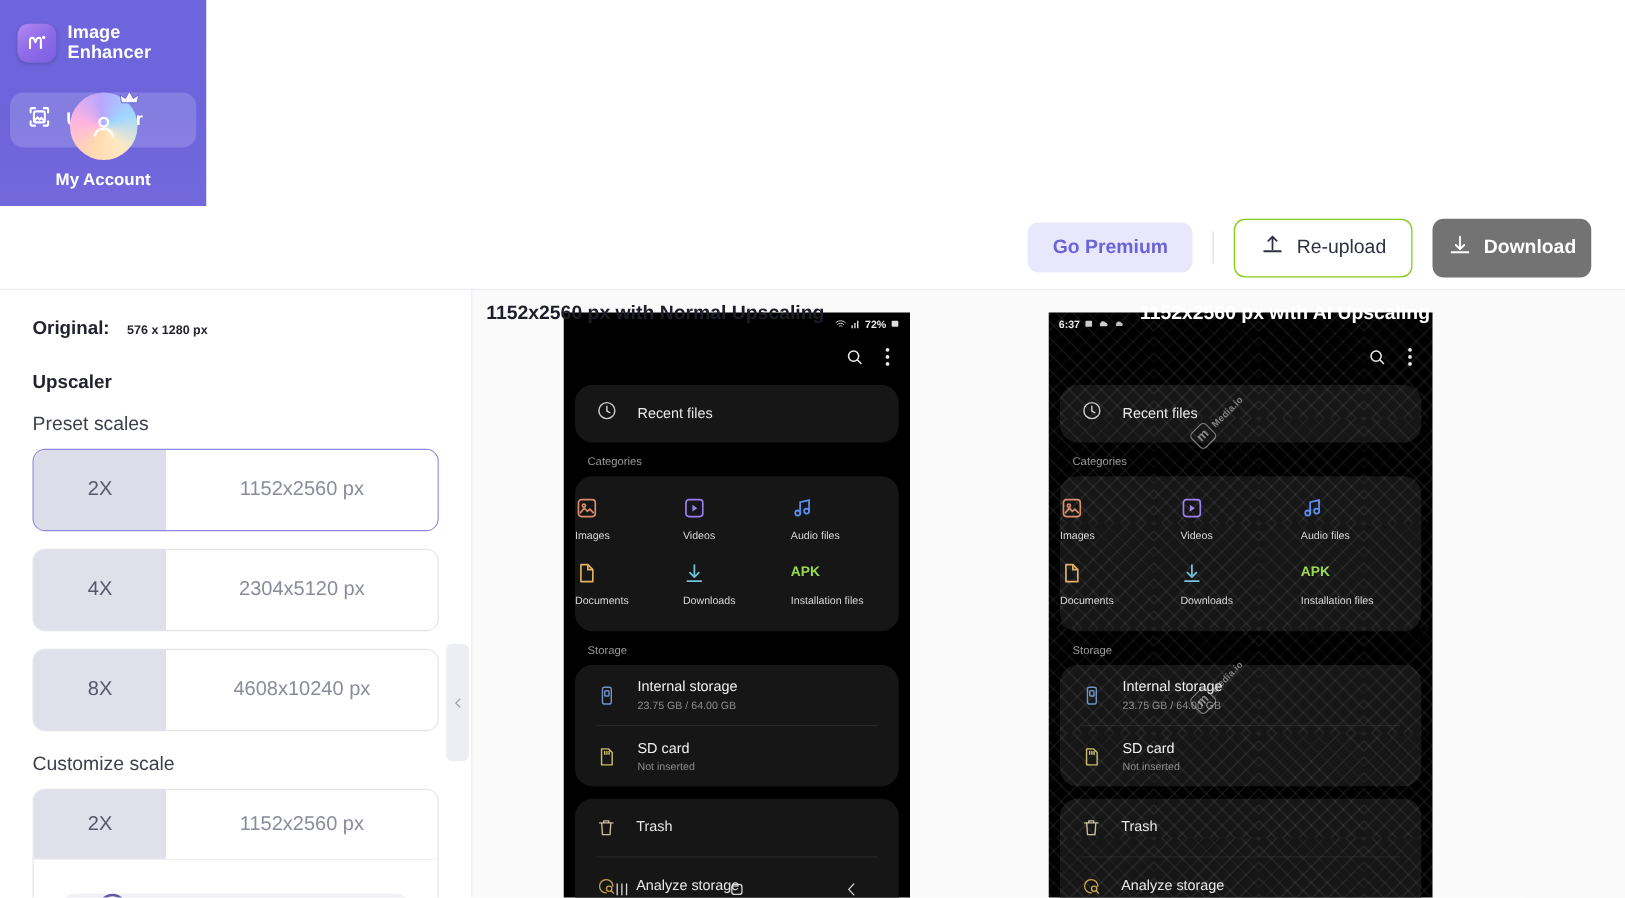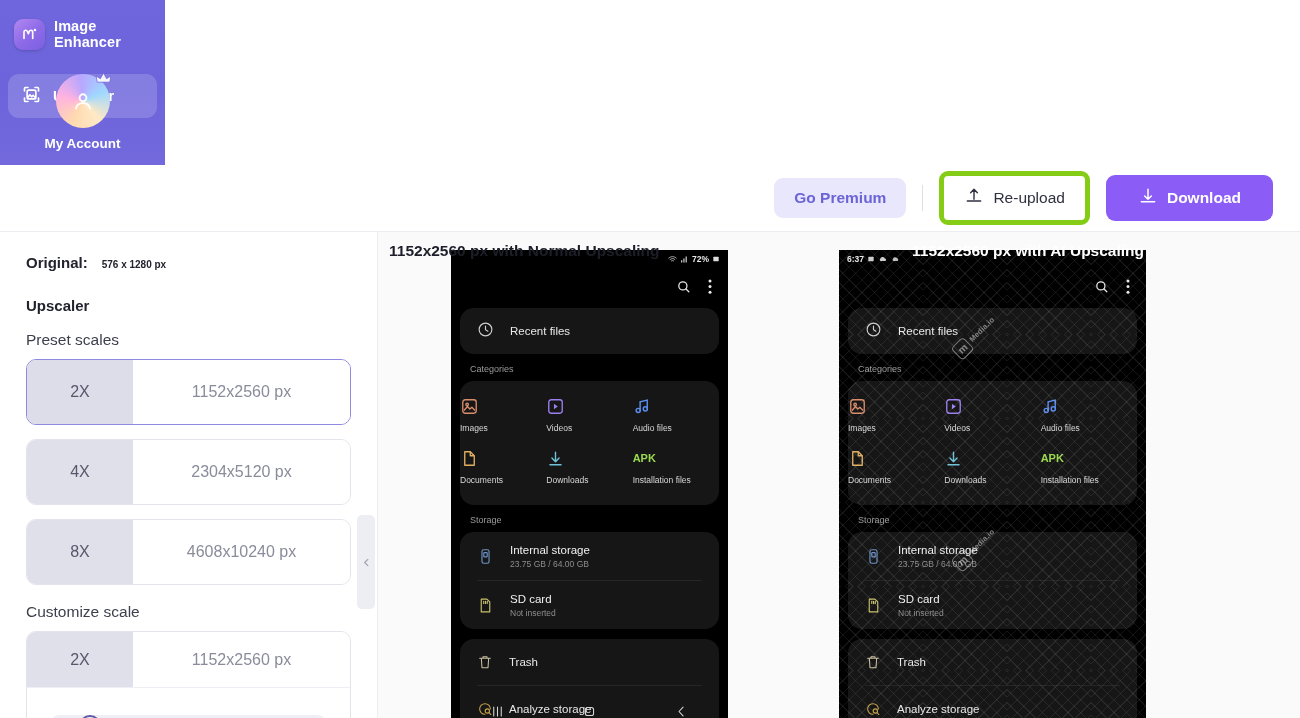--- a/index.html
+++ b/index.html
@@ -67,29 +67,29 @@
     background: #e9e7fb; color: #6b63d8;
     font-size: 15.5px; font-weight: 700;
     border: none; border-radius: 9px;
     padding: 11px 20px; cursor: pointer;
   }
   .topdiv { width: 1px; height: 26px; background: #dedee6; margin: 0 16px; }
   .btn-reupload {
     display: flex; align-items: center; gap: 9px;
     background: #fff; color: #2f3040;
     font-size: 15.5px; font-weight: 500;
-    border: 5px solid #84cc16; border-radius: 9px;
+    border: 1px solid #84cc16; border-radius: 9px;
     padding: 10px 20px; cursor: pointer;
   }
   .btn-download {
     display: flex; align-items: center; gap: 9px;
-    background: #8b5cf6; color: #fff;
+    background: #737373; color: #fff;
     font-size: 15.5px; font-weight: 700;
     border: none; border-radius: 9px;
-    padding: 11px 32px; cursor: pointer;
+    padding: 11px 12px; cursor: pointer;
     margin-left: 16px;
   }
 
   .body { display: flex; height: 651px; }
 
   
   .controls {
     width: 378px; flex: 0 0 378px; height: 651px;
     border-right: 1px solid #ececf1;
     padding: 22px 26px 0 26px;

